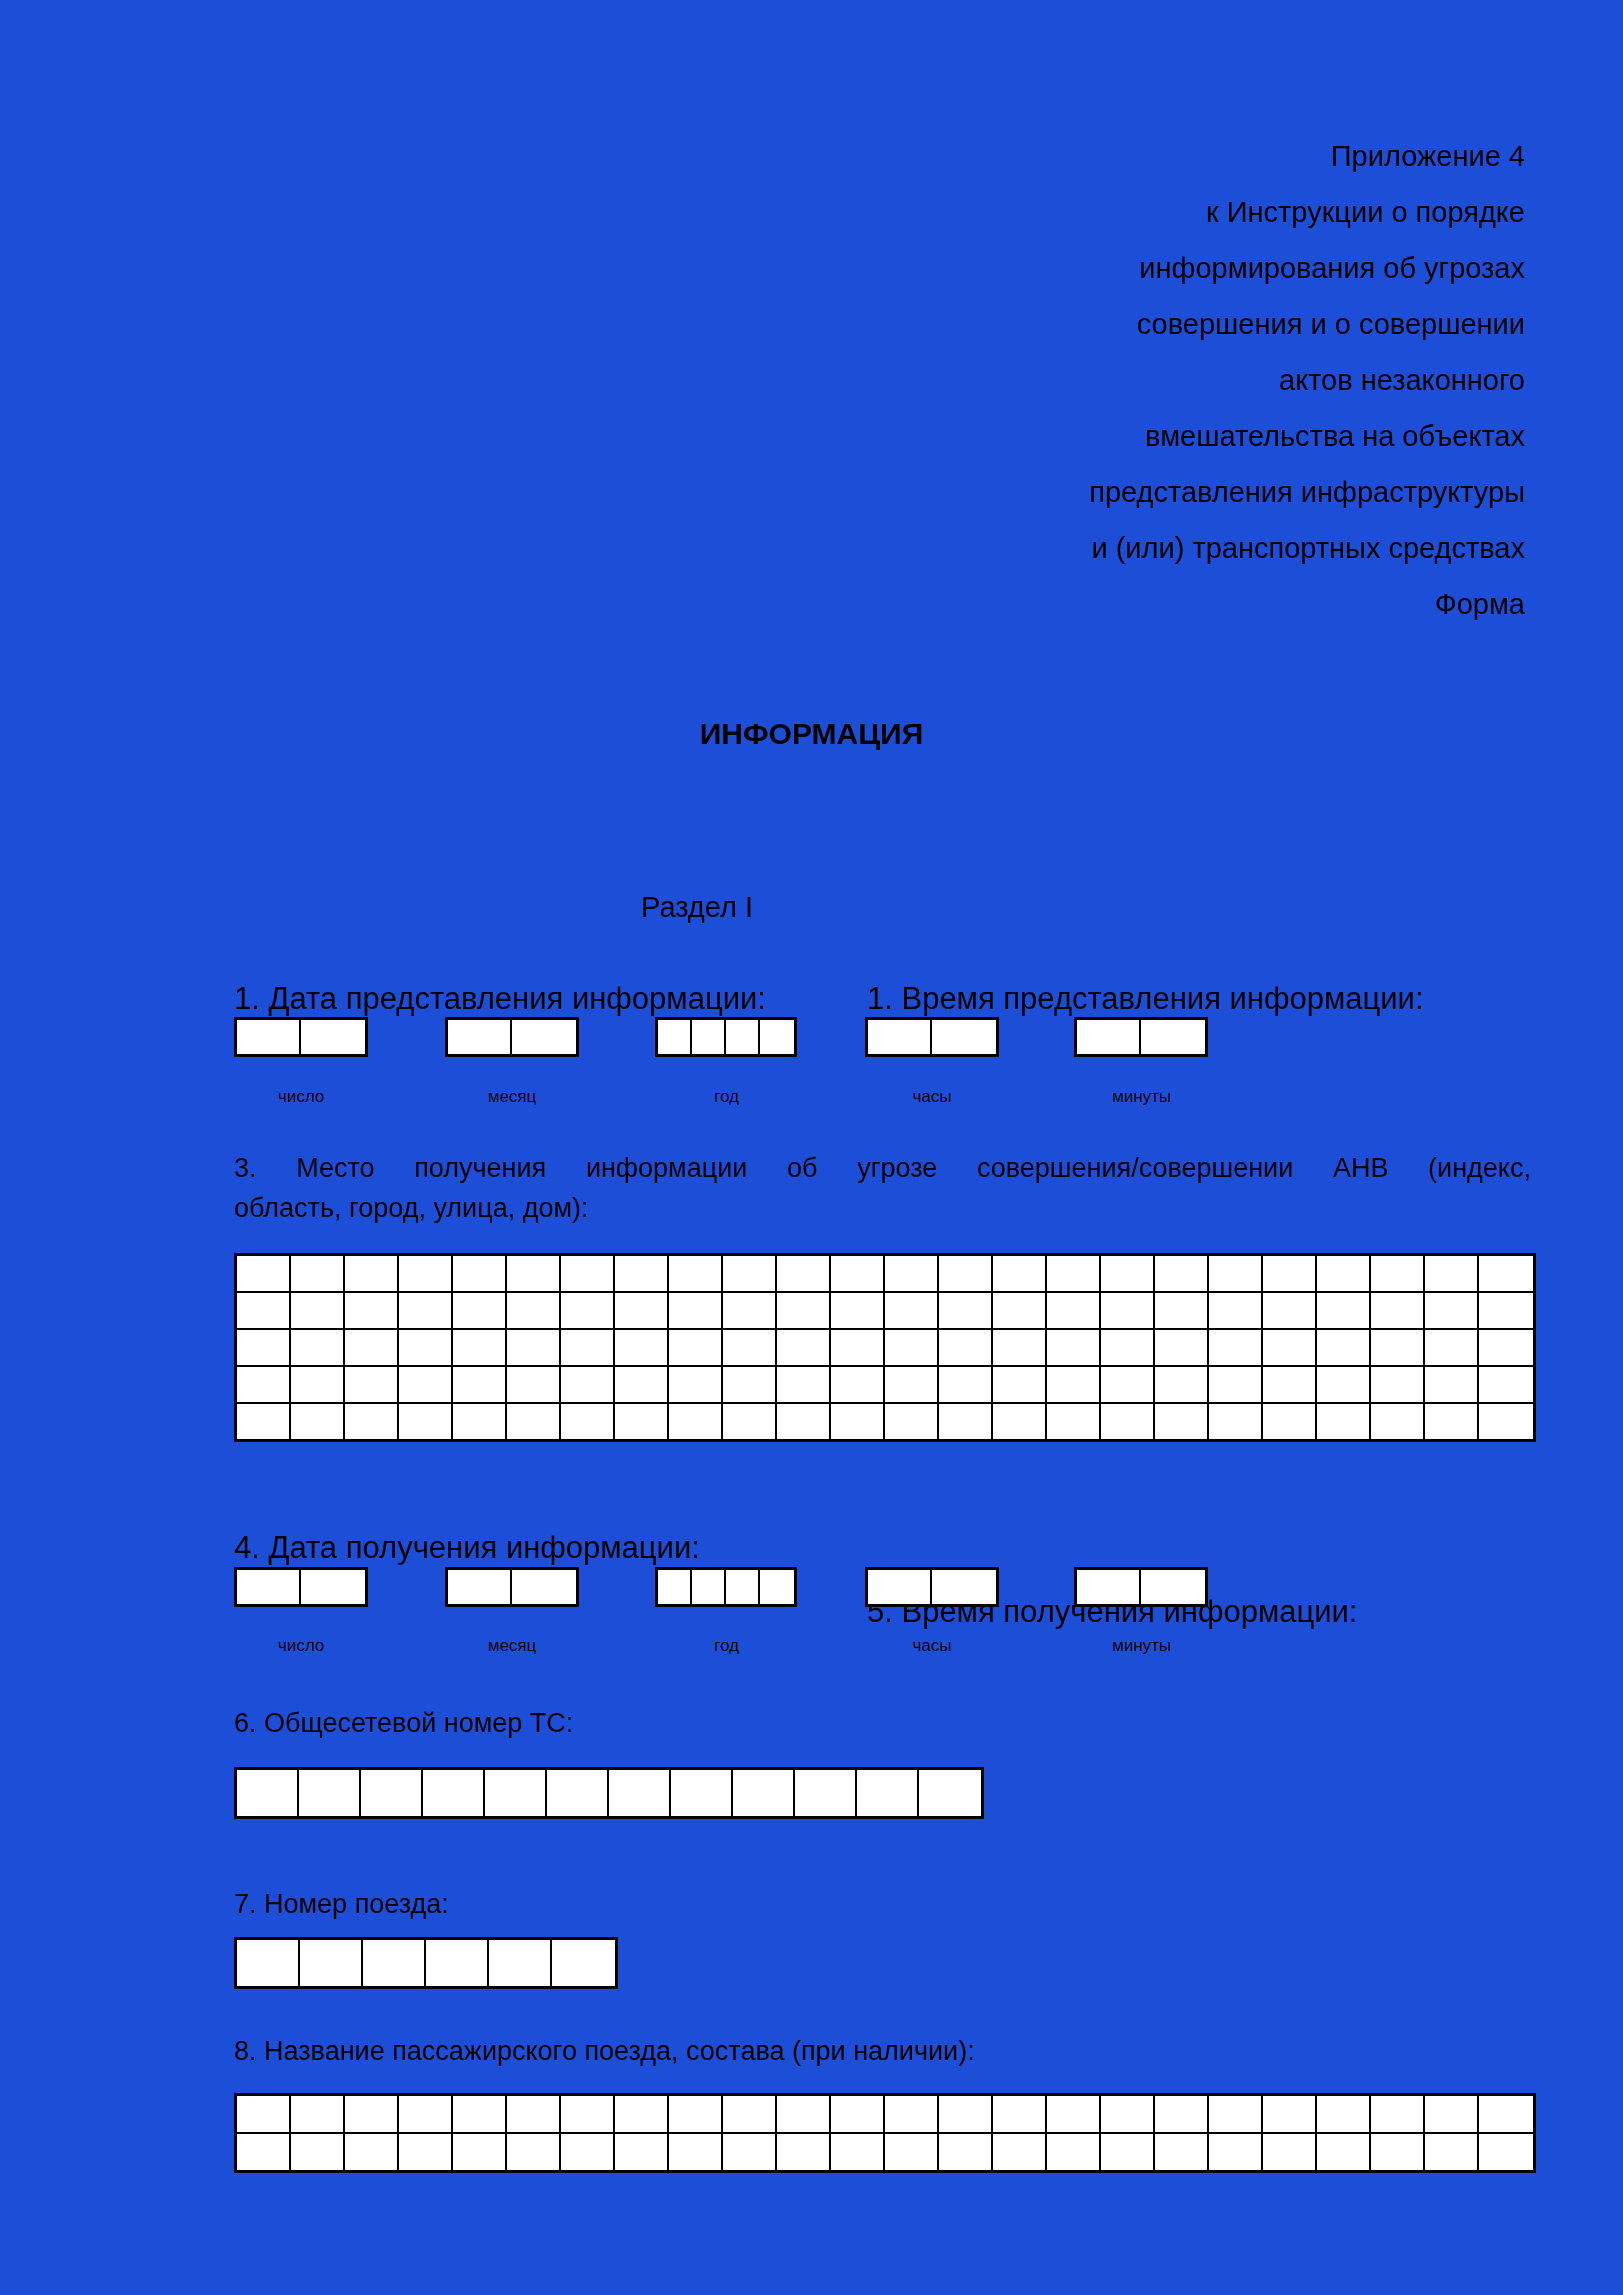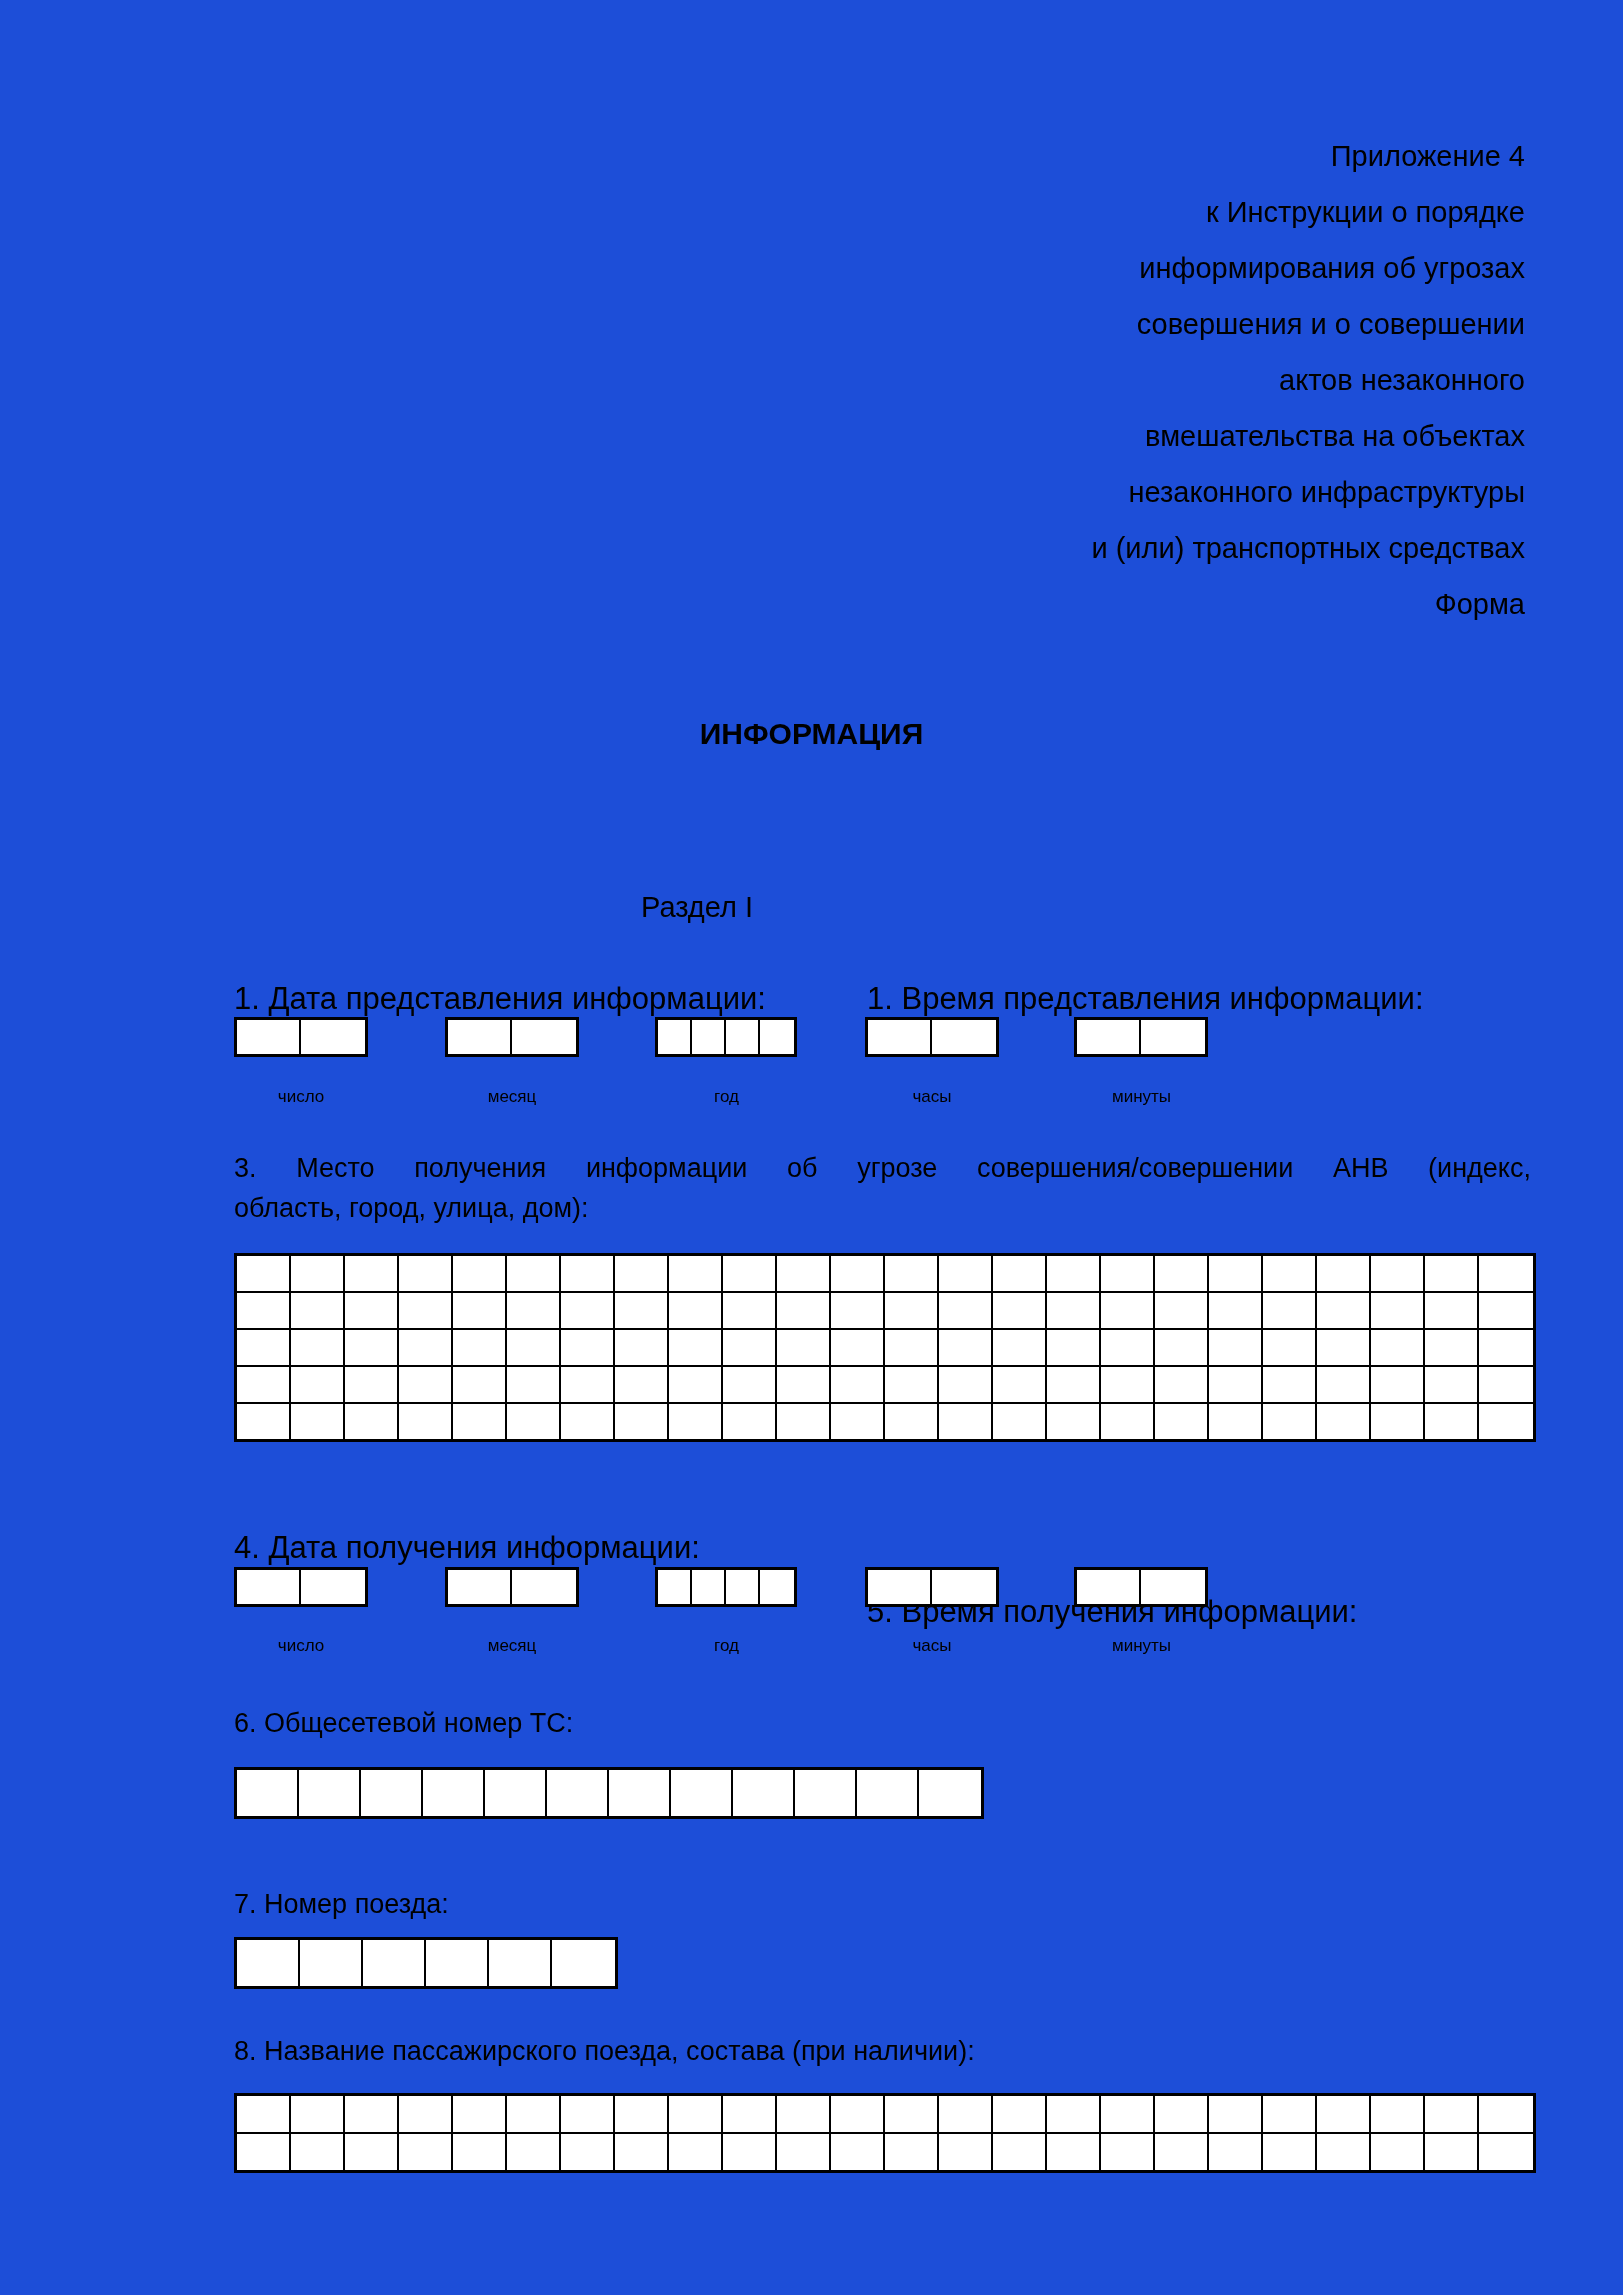--- a/index.html
+++ b/index.html
@@ -80,21 +80,21 @@
 
 <div class="page">
 
   <div class="appendix">
     <div>Приложение 4</div>
     <div>к Инструкции о порядке</div>
     <div>информирования об угрозах</div>
     <div>совершения и о совершении</div>
     <div>актов незаконного</div>
     <div>вмешательства на объектах</div>
-    <div>незаконного инфраструктуры</div>
+    <div>представления инфраструктуры</div>
     <div>и (или) транспортных средствах</div>
     <div>Форма</div>
   </div>
 
   <div class="heading-main">ИНФОРМАЦИЯ</div>
   <div class="heading-section">Раздел I</div>
 
   <div class="lbl-s f1-label">1. Дата представления информации:</div>
   <div class="lbl-s f2-label">1. Время представления информации:</div>
 

